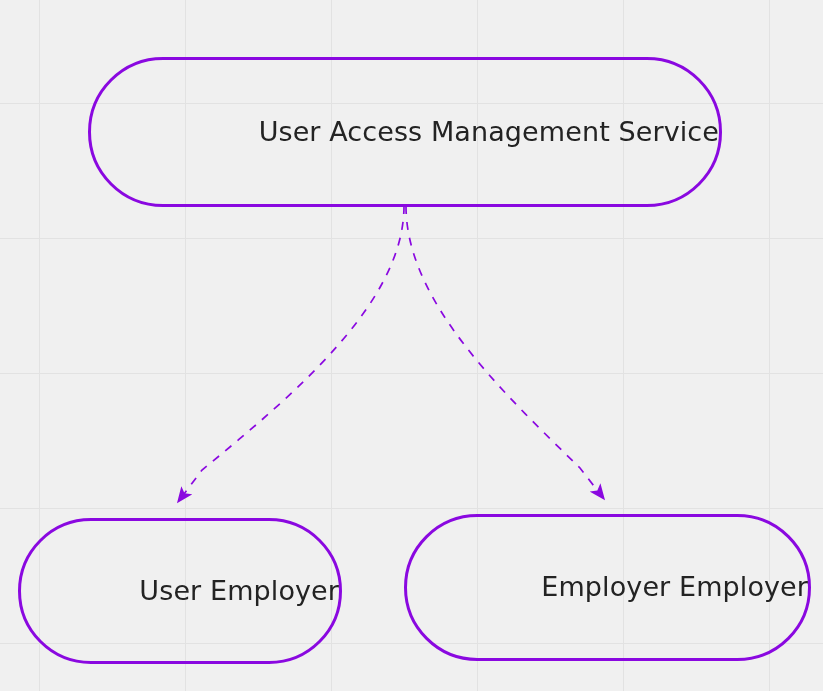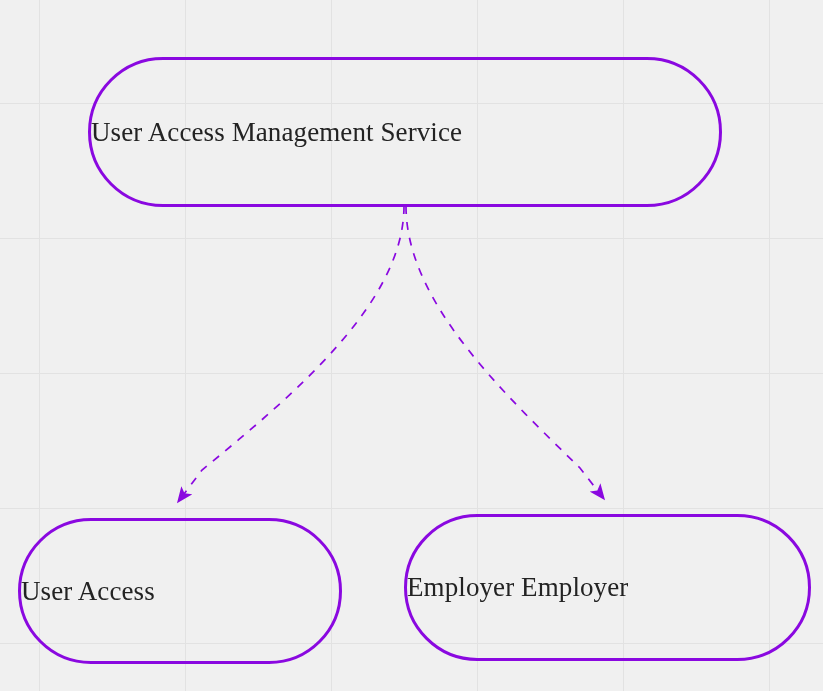--- a/index.html
+++ b/index.html
@@ -38,27 +38,26 @@
     top: 0;
     width: 823px;
     height: 691px;
     overflow: visible;
   }
   .flow-node {
     position: absolute;
     box-sizing: border-box;
     display: flex;
     align-items: center;
-    justify-content: flex-start;
+    justify-content: flex-end;
     background: transparent;
     border-style: solid;
     border-width: 3px;
     border-radius: 999px;
     text-align: center;
-    font-family: Liberation Serif, serif;
   }
   .node-label {
     color: #232323;
     font-size: 27px;
     font-weight: 400;
     line-height: 1.2;
     letter-spacing: 0.1px;
     white-space: nowrap;
   }
   
@@ -98,20 +97,20 @@
     <path id="edge-path-user-service" fill="none" stroke="#8a08e0" stroke-width="1.7" stroke-dasharray="8 8" stroke-linecap="butt" marker-end="url(#arrow-head-marker)" d="M 404 206 C 404 300, 300 390, 202 470 L 178 502"></path>
 
     <path id="edge-path-employer-service" fill="none" stroke="#8a08e0" stroke-width="1.7" stroke-dasharray="8 8" stroke-linecap="butt" marker-end="url(#arrow-head-marker)" d="M 406 206 C 406 300, 500 390, 580 468 L 604 499"></path>
   </svg>
 
   <div class="flow-node" id="node-uams" style="border-color:#8a08e0;">
     <span class="node-label">User Access Management Service</span>
   </div>
 
   <div class="flow-node" id="node-user-service" style="border-color:#8a08e0;">
-    <span class="node-label">User Access</span>
+    <span class="node-label">User Employer</span>
   </div>
 
   <div class="flow-node" id="node-employer-service" style="border-color:#8a08e0;">
     <span class="node-label">Employer Employer</span>
   </div>
 
 </div>
 
 </body></html>

